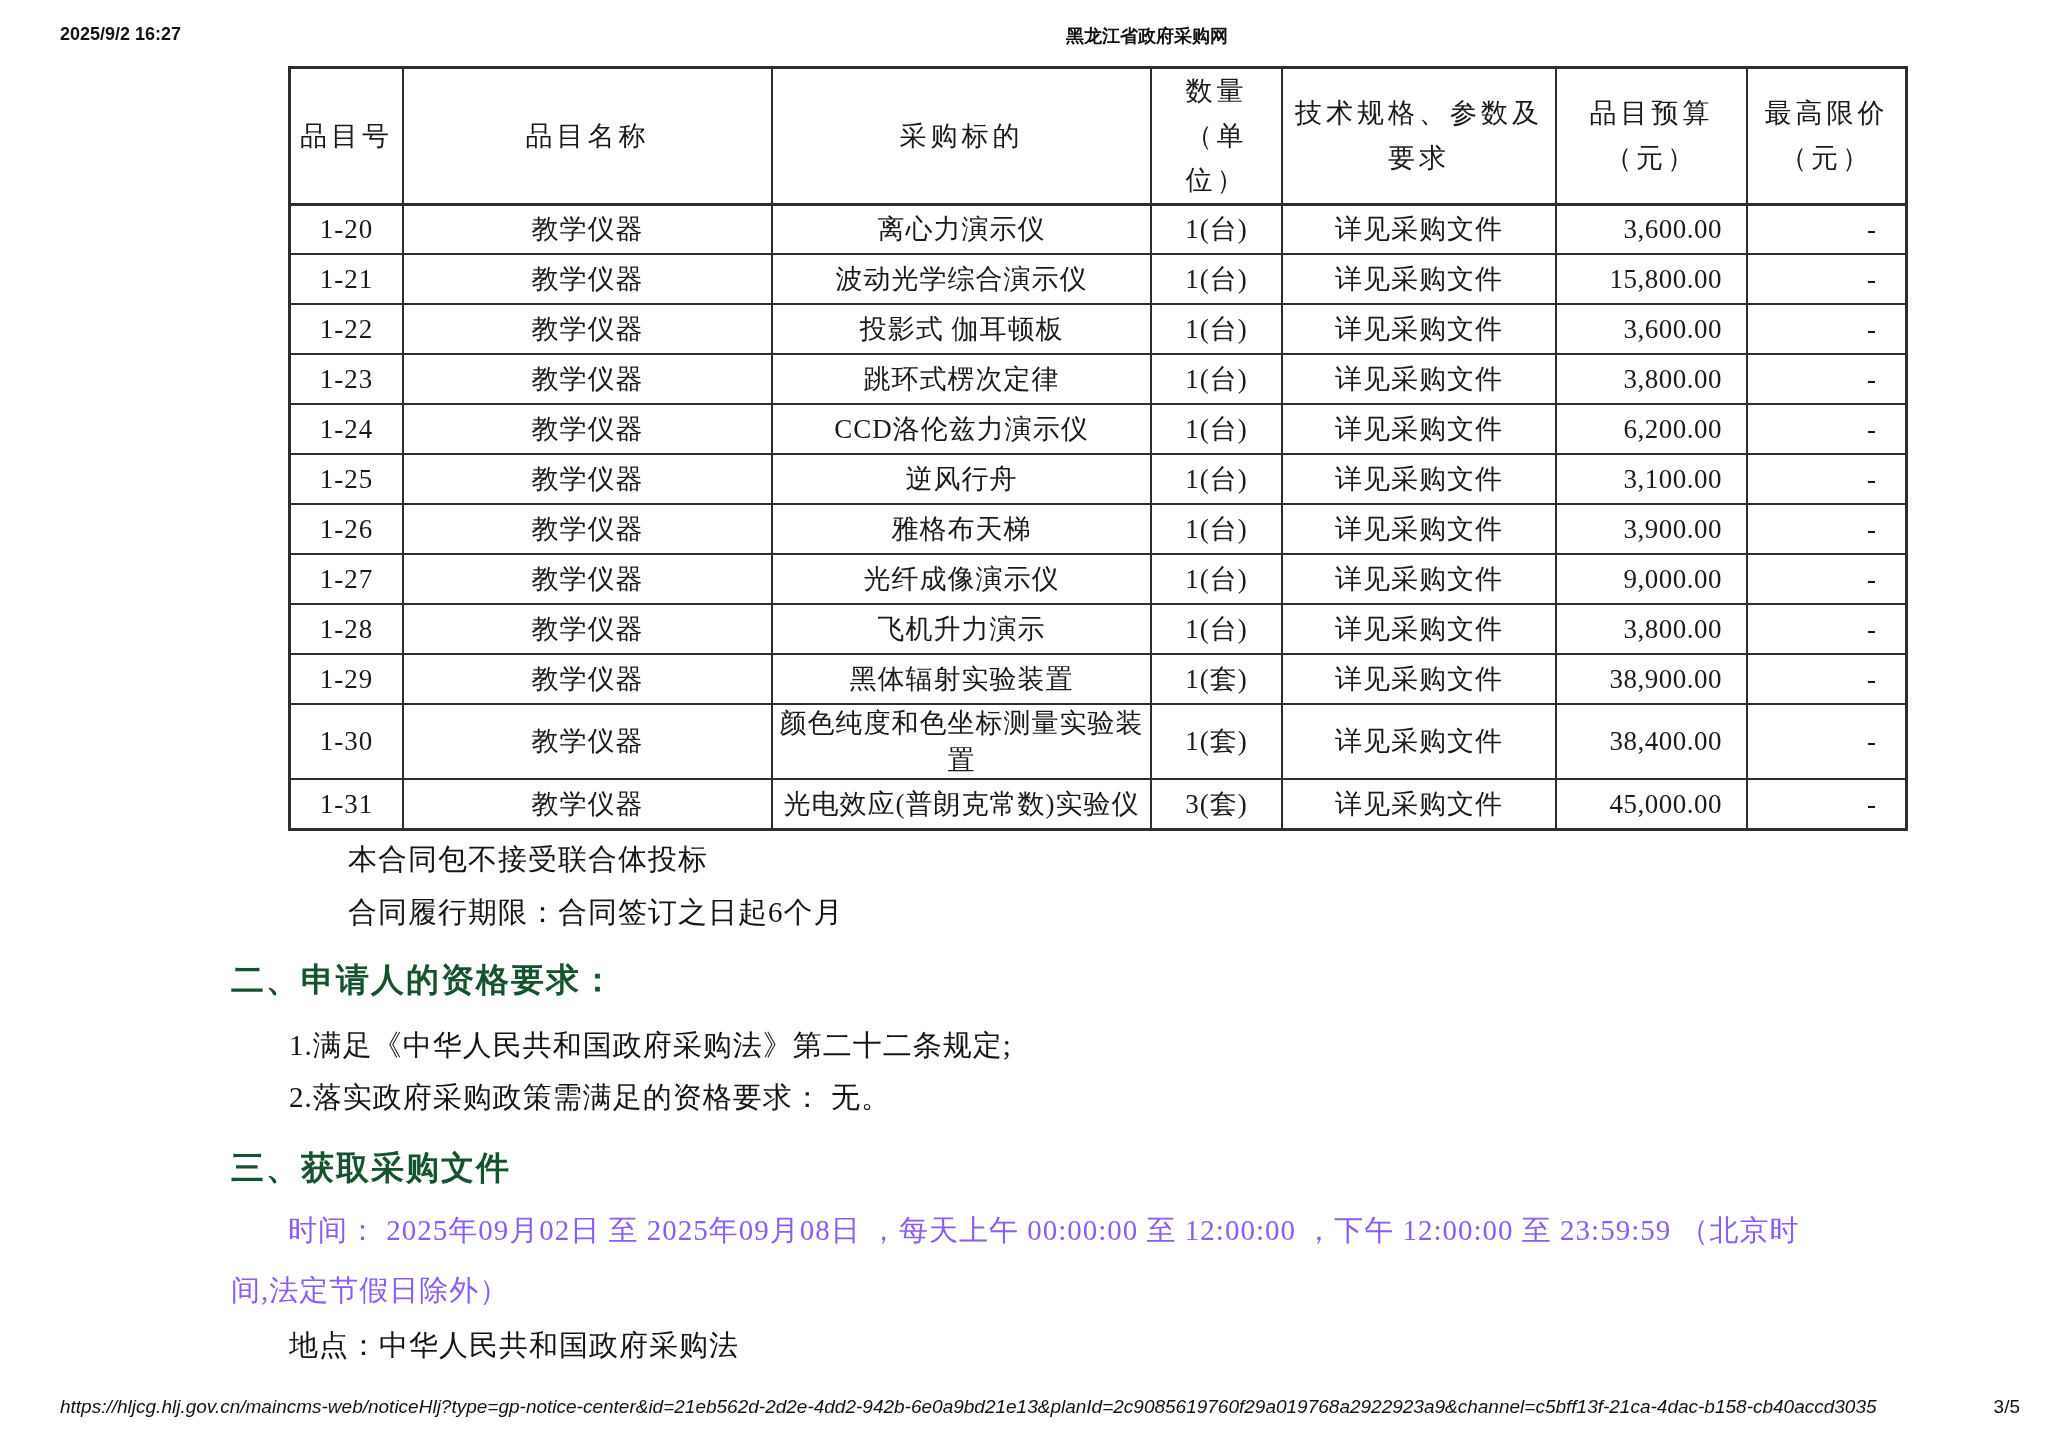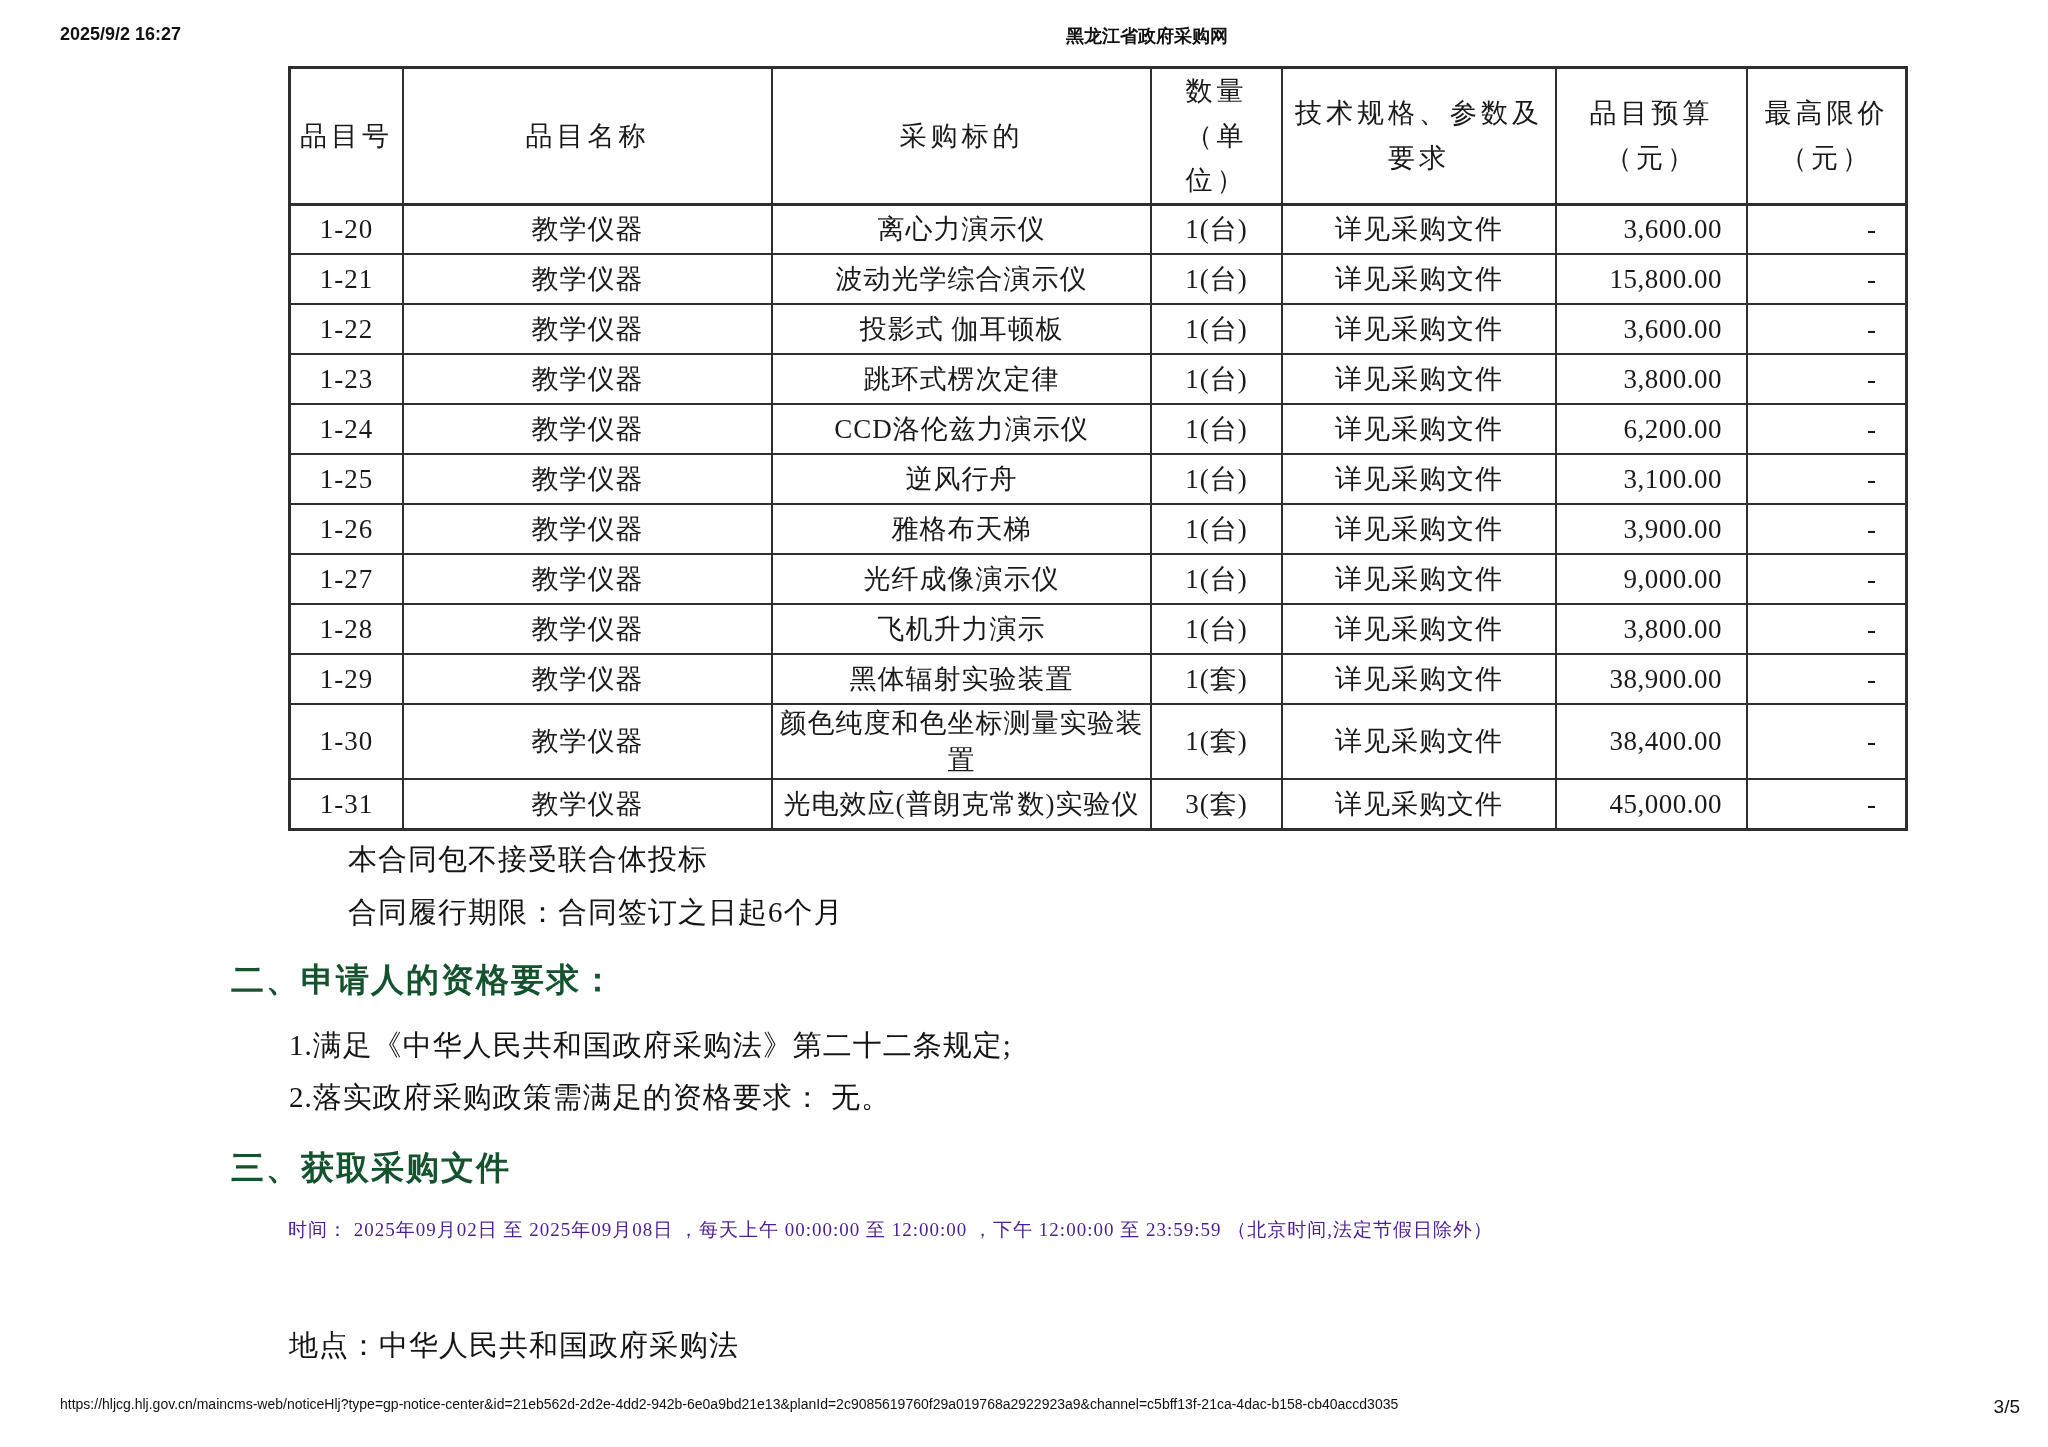--- a/index.html
+++ b/index.html
@@ -14,22 +14,22 @@
   
   .print-meta {
     position:absolute;
     font-family:"Liberation Sans","DejaVu Sans",sans-serif;
     font-size:18px; font-weight:600; color:#111;
     white-space:nowrap;
   }
   #print-timestamp { left:60px; top:24px; }
   #print-title { left:1123px; top:24px; transform:translateX(-50%); font-weight:700;margin-left:24px; }
   #print-url {
-    left:60px; top:1396px; font-weight:500; font-size:14px;
-    max-width:1860px; overflow:hidden; text-overflow:clip;
+    left:60px; top:1396px; font-weight:500; font-size:19px;
+    max-width:1860px; overflow:hidden; text-overflow:clip;font-style:italic;
   }
   #print-page { right:28px; top:1396px; font-weight:500; font-size:19px; }
 
   
   .doc-table {
     position:absolute; left:288px; top:66px;
     border-collapse:collapse; table-layout:fixed;
     width:1546px;
     font-size:27px; line-height:1.35;
     border:3px solid #2e2e2e;
@@ -71,22 +71,22 @@
     font-size:33px; font-weight:700; letter-spacing:2px;
     white-space:nowrap; color:#14532d;
   }
   #section2-title { left:231px; top:958px; }
   #req-item-1 { left:289px; top:1026px; }
   #req-item-2 { left:289px; top:1078px; }
   #section3-title { left:231px; top:1146px; }
   #time-para {
     position:absolute; left:231px; top:1200px;
     width:1606px;
-    font-size:19px; line-height:60px; letter-spacing:1px;
-    text-indent:57px; color:#4c1d95;
+    font-size:29px; line-height:60px; letter-spacing:1px;
+    text-indent:57px; color:#8b5cf6;
     white-space:normal; word-break:break-all;
   }
   #location-line { left:289px; top:1326px; }
 </style>
 </head>
 <body>
 
 <div id="print-timestamp" class="print-meta">2025/9/2 16:27</div>
 <div id="print-title" class="print-meta">黑龙江省政府采购网</div>
 

